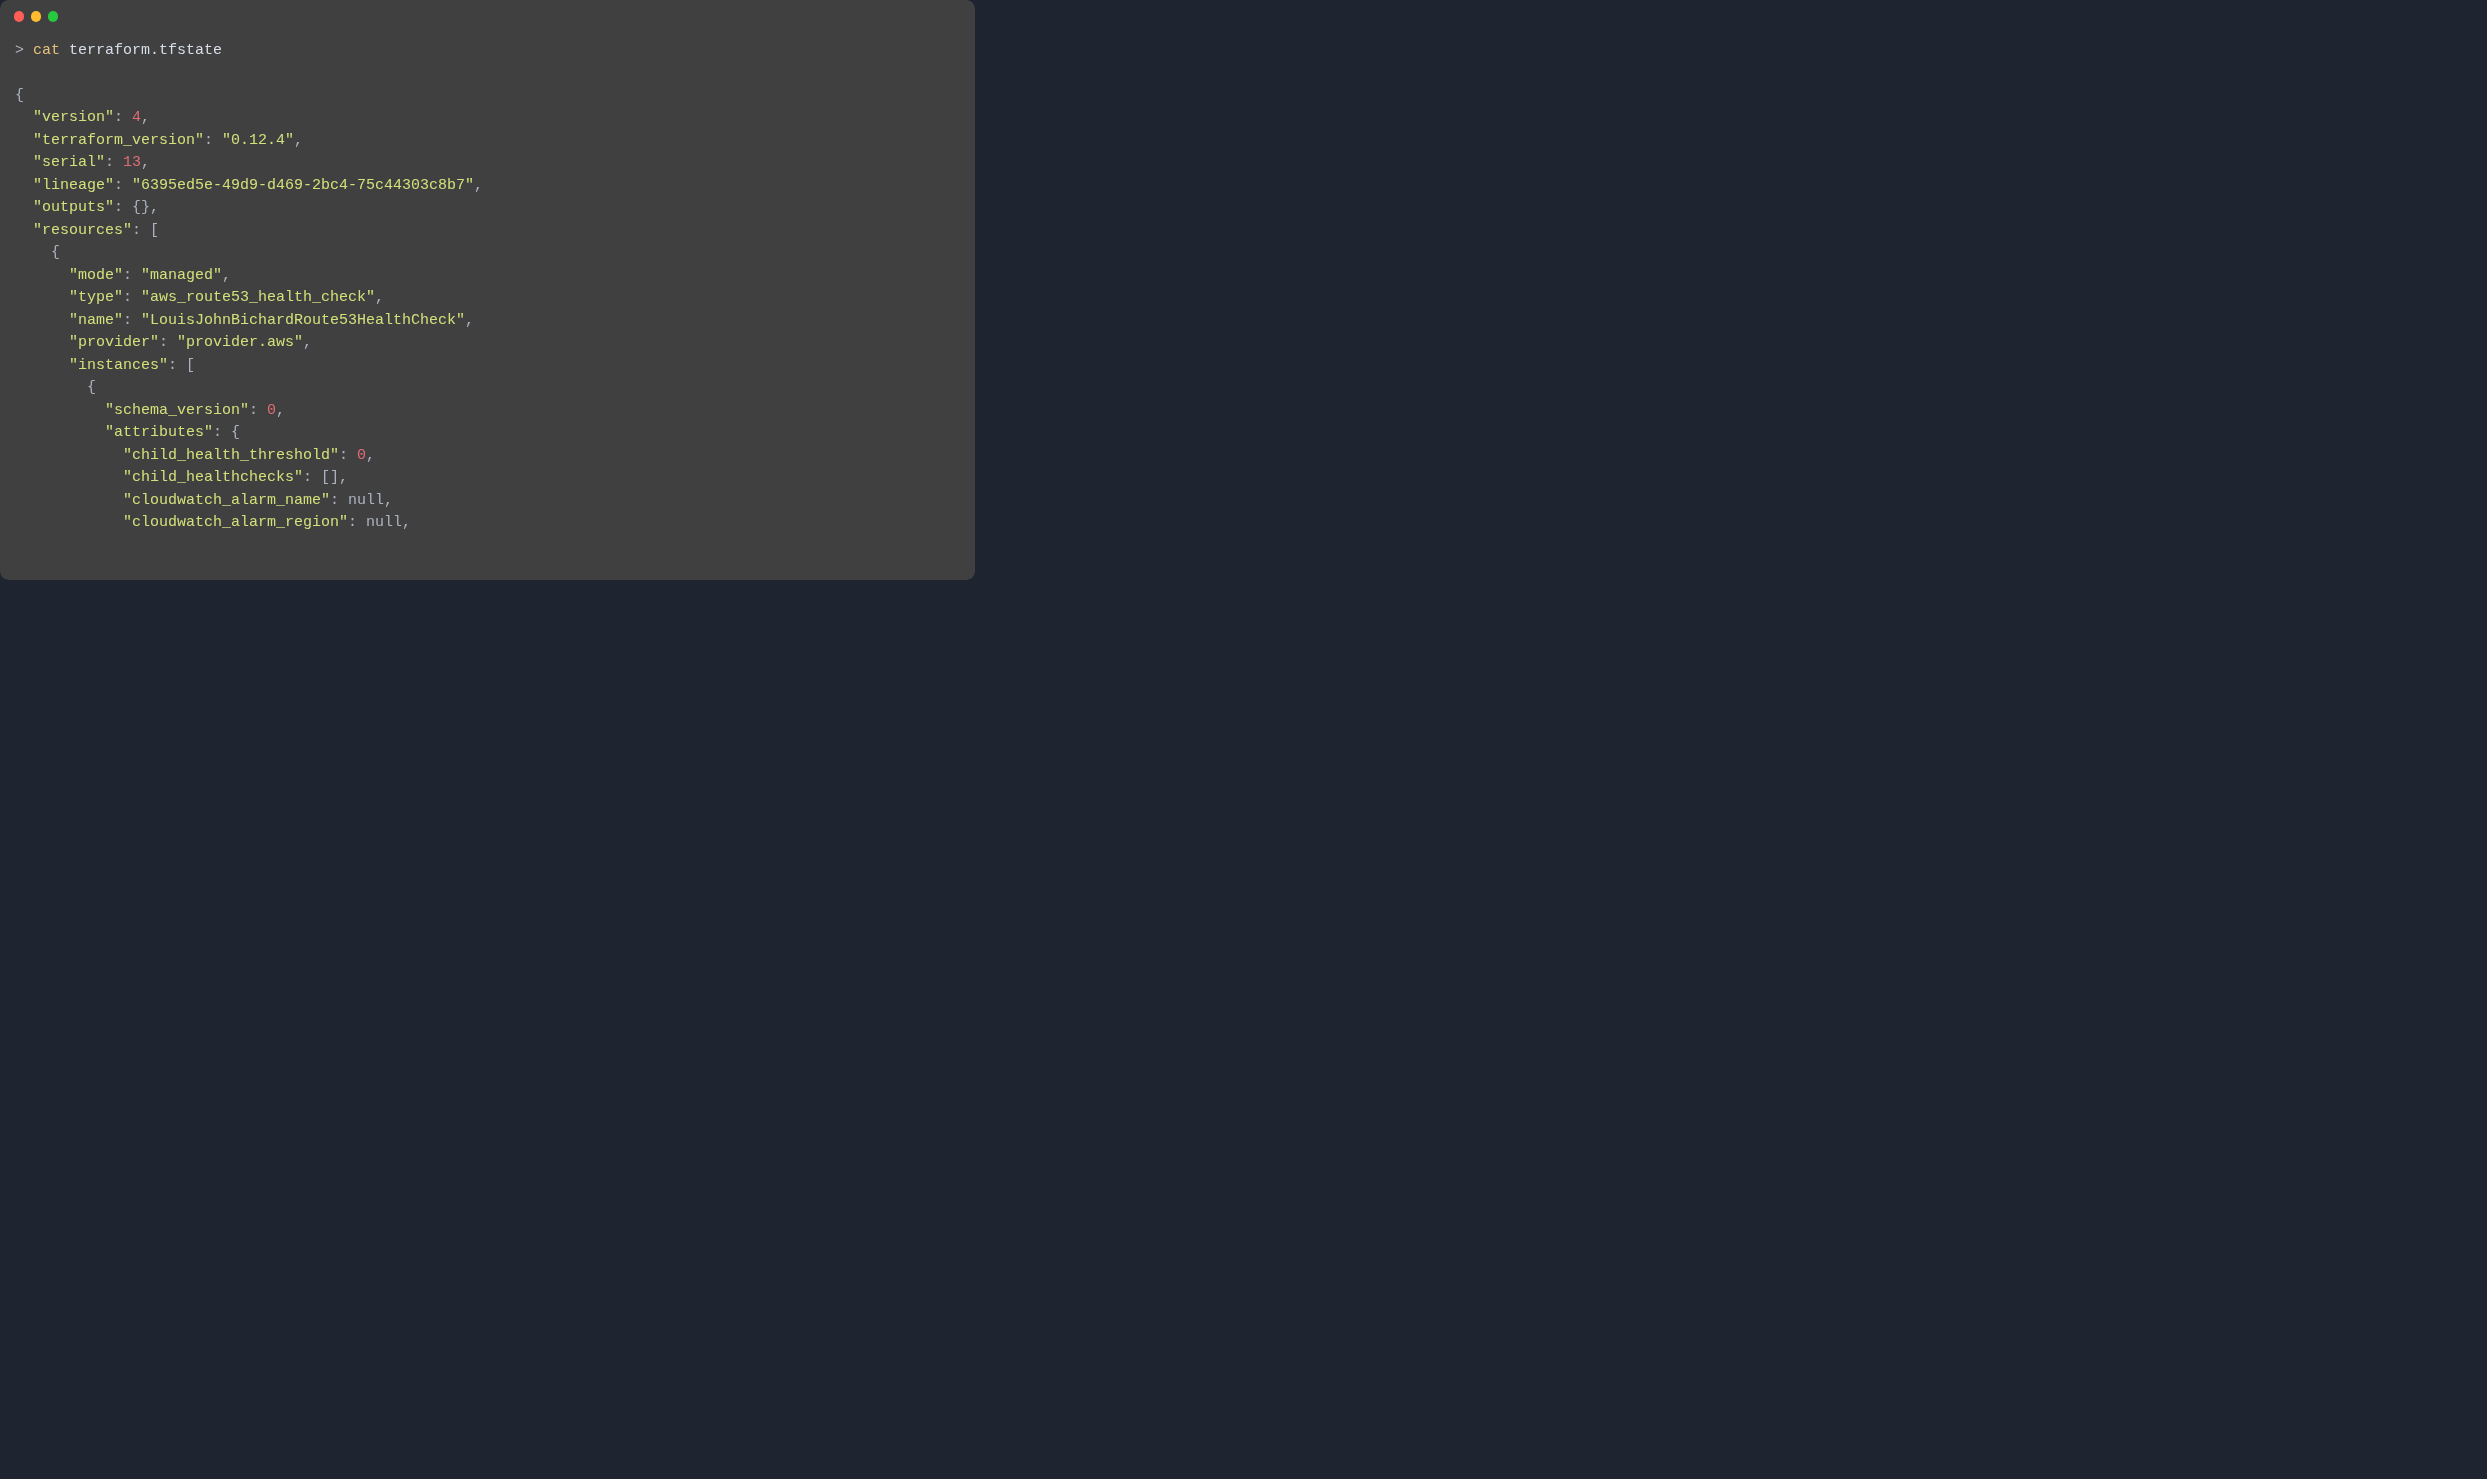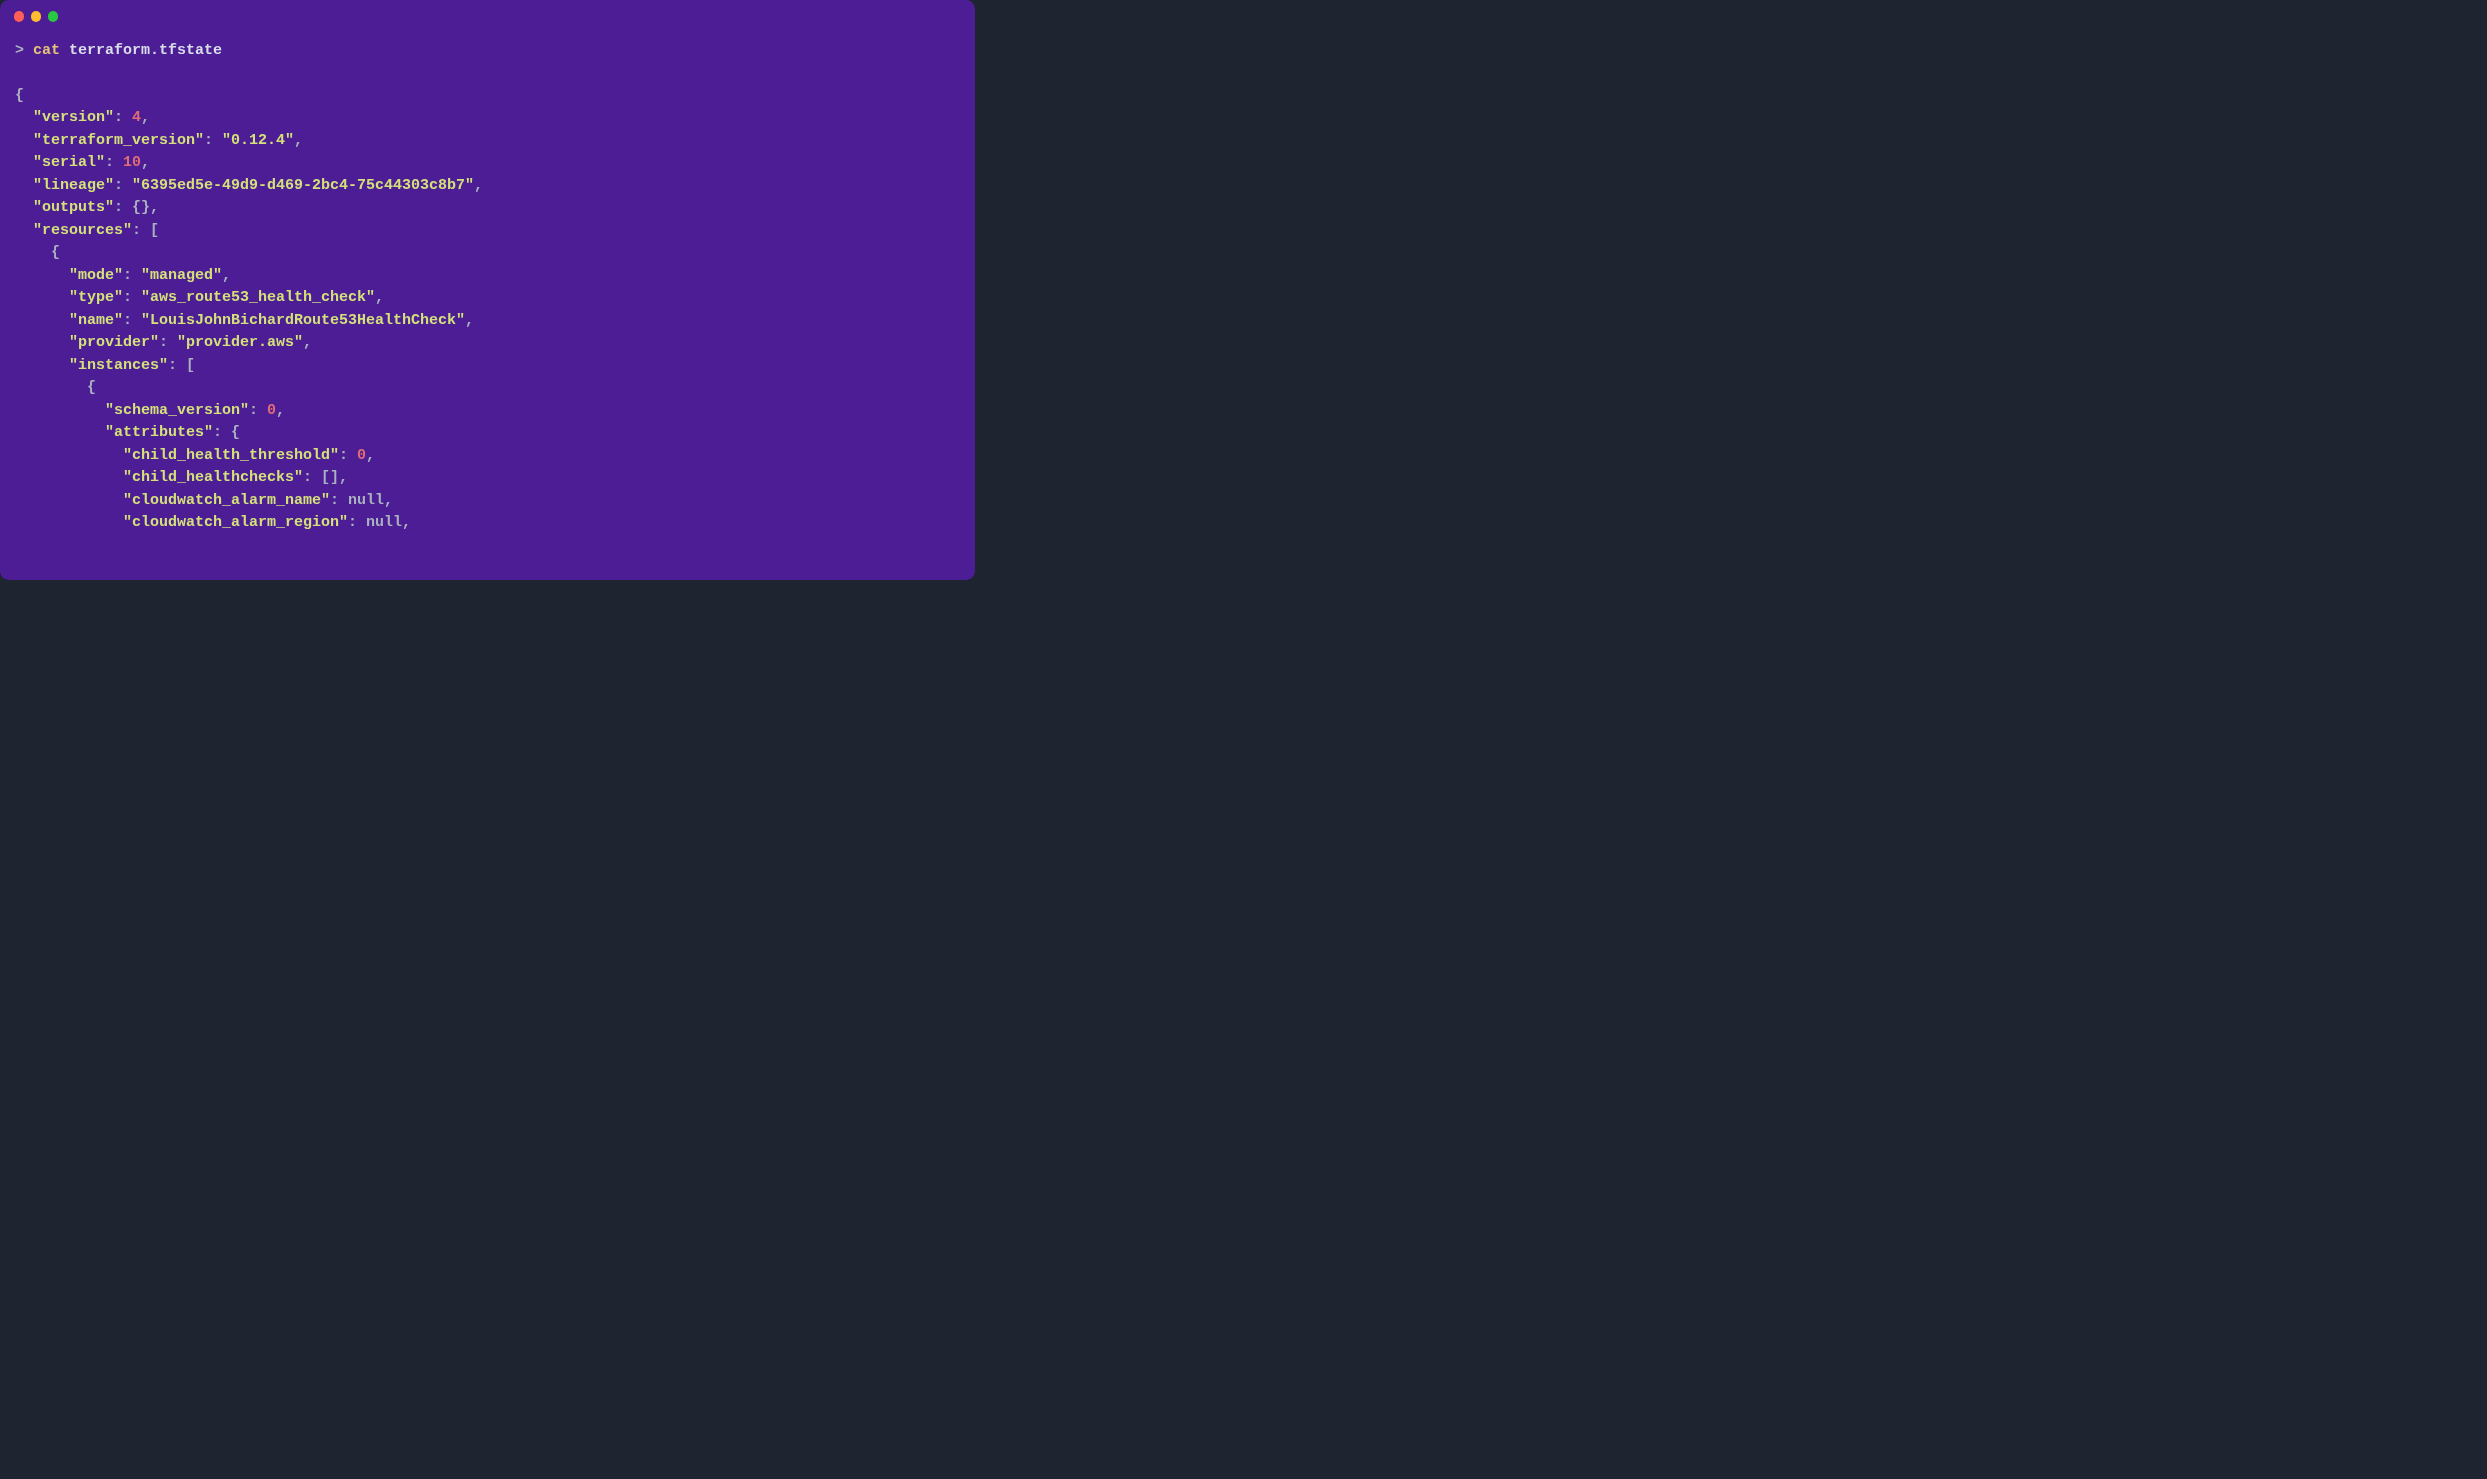--- a/index.html
+++ b/index.html
@@ -15,24 +15,23 @@
       color: #d8dee9;
       padding: 0;
       width: 975px;
       height: 580px;
       overflow: hidden;
       border-radius: 8.3px;
     }
     .window {
       width: 100%;
       height: 100%;
-      background: #4c1d95;
+      background: #404040;
       border-radius: 8.3px;
       overflow: hidden;
-      font-weight: bold;
     }
     .titlebar {
       height: 33px;
       display: flex;
       align-items: center;
       padding-left: 13.8px;
       gap: 6.9px;
     }
     .traffic-light {
       width: 10.3px;
@@ -73,21 +72,21 @@
     <div class="line"><span class="prompt">&gt; </span><span class="cmd">cat</span><span class="arg"> terraform.tfstate</span></div>
 
     <div class="empty-line"></div>
 
     <div class="line"><span class="punct">{</span></div>
 
     <div class="line"><span class="punct">  </span><span class="key">"version"</span><span class="punct">: </span><span class="num">4</span><span class="punct">,</span></div>
 
     <div class="line"><span class="punct">  </span><span class="key">"terraform_version"</span><span class="punct">: </span><span class="str">"0.12.4"</span><span class="punct">,</span></div>
 
-    <div class="line"><span class="punct">  </span><span class="key">"serial"</span><span class="punct">: </span><span class="num">10</span><span class="punct">,</span></div>
+    <div class="line"><span class="punct">  </span><span class="key">"serial"</span><span class="punct">: </span><span class="num">13</span><span class="punct">,</span></div>
 
     <div class="line"><span class="punct">  </span><span class="key">"lineage"</span><span class="punct">: </span><span class="str">"6395ed5e-49d9-d469-2bc4-75c44303c8b7"</span><span class="punct">,</span></div>
 
     <div class="line"><span class="punct">  </span><span class="key">"outputs"</span><span class="punct">: </span><span class="punct">{}</span><span class="punct">,</span></div>
 
     <div class="line"><span class="punct">  </span><span class="key">"resources"</span><span class="punct">: </span><span class="punct">[</span></div>
 
     <div class="line"><span class="punct">    </span><span class="punct">{</span></div>
 
     <div class="line"><span class="punct">      </span><span class="key">"mode"</span><span class="punct">: </span><span class="str">"managed"</span><span class="punct">,</span></div>

